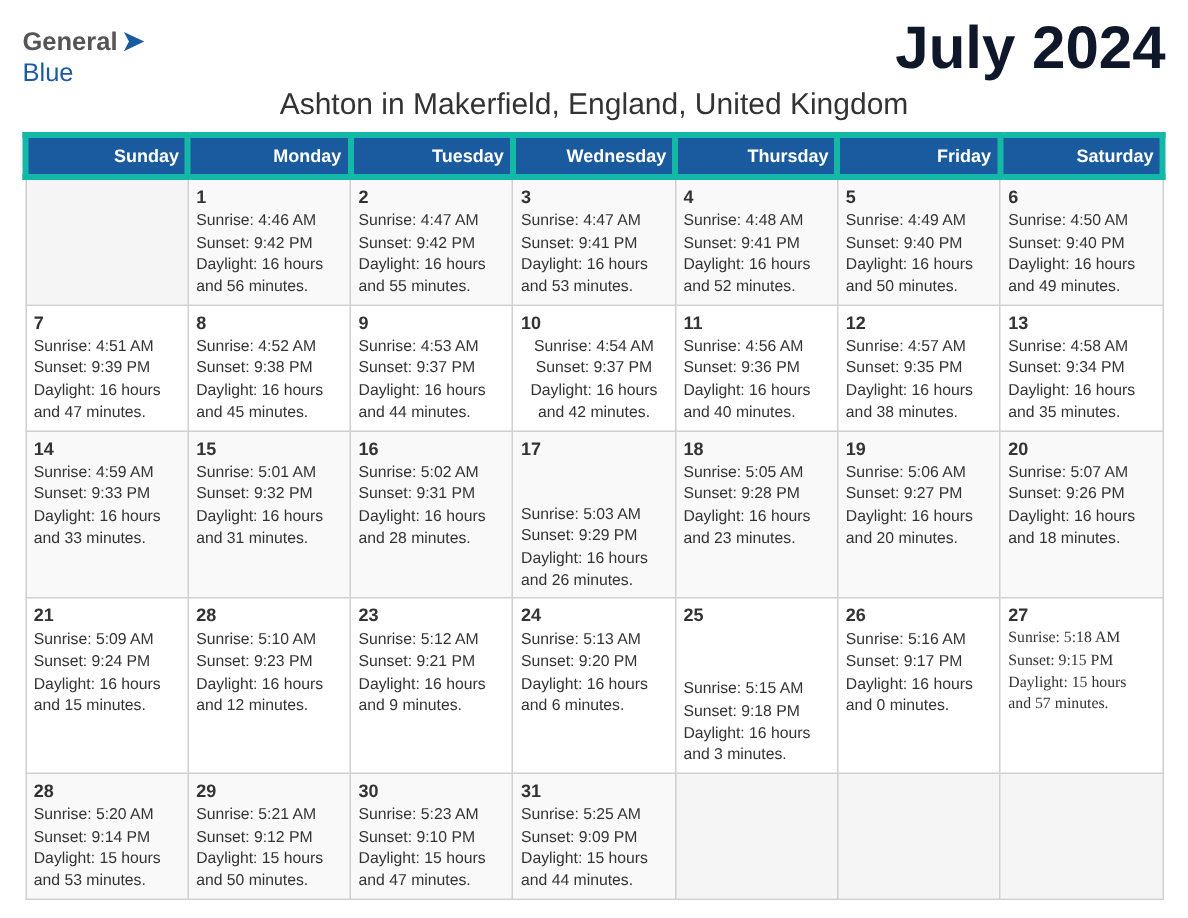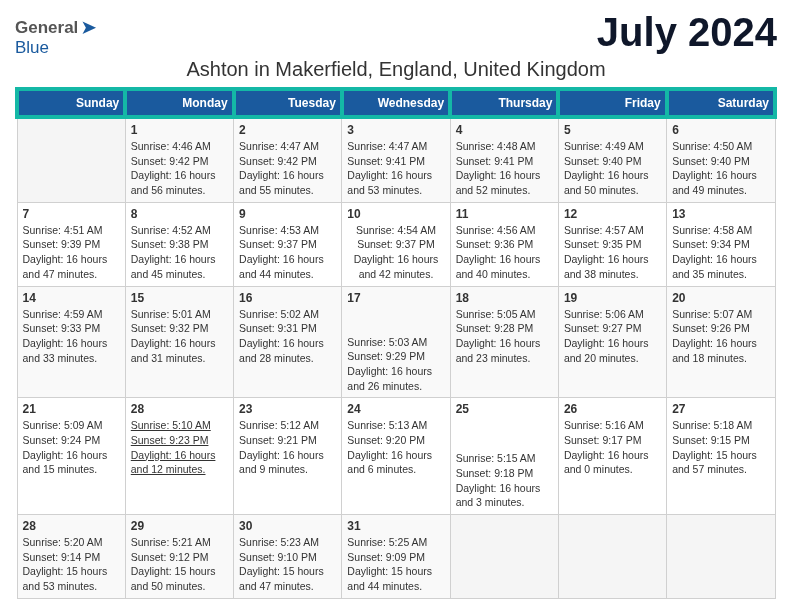--- a/index.html
+++ b/index.html
@@ -276,21 +276,21 @@
       <tr>
         <td>
           <span class="day-number">21</span>
           <div class="day-info" style="white-space: pre-line;">Sunrise: 5:09 AM
 Sunset: 9:24 PM
 Daylight: 16 hours
 and 15 minutes.</div>
         </td>
         <td>
           <span class="day-number">28</span>
-          <div class="day-info" style="white-space: pre-line; text-decoration: underline;">Sunrise: 5:10 AM
+          <div class="day-info" style="white-space: pre-line;">Sunrise: 5:10 AM
 Sunset: 9:23 PM
 Daylight: 16 hours
 and 12 minutes.</div>
         </td>
         <td>
           <span class="day-number">23</span>
           <div class="day-info" style="white-space: pre-line;">Sunrise: 5:12 AM
 Sunset: 9:21 PM
 Daylight: 16 hours
 and 9 minutes.</div>
@@ -311,21 +311,21 @@
         </td>
         <td>
           <span class="day-number">26</span>
           <div class="day-info" style="white-space: pre-line;">Sunrise: 5:16 AM
 Sunset: 9:17 PM
 Daylight: 16 hours
 and 0 minutes.</div>
         </td>
         <td>
           <span class="day-number">27</span>
-          <div class="day-info" style="white-space: pre-line;">Sunrise: 5:18 AM
+          <div class="day-info" style="white-space: pre-line; font-family: Liberation Serif, serif;">Sunrise: 5:18 AM
 Sunset: 9:15 PM
 Daylight: 15 hours
 and 57 minutes.</div>
         </td>
       </tr>
       <tr>
         <td>
           <span class="day-number">28</span>
           <div class="day-info" style="white-space: pre-line;">Sunrise: 5:20 AM
 Sunset: 9:14 PM

